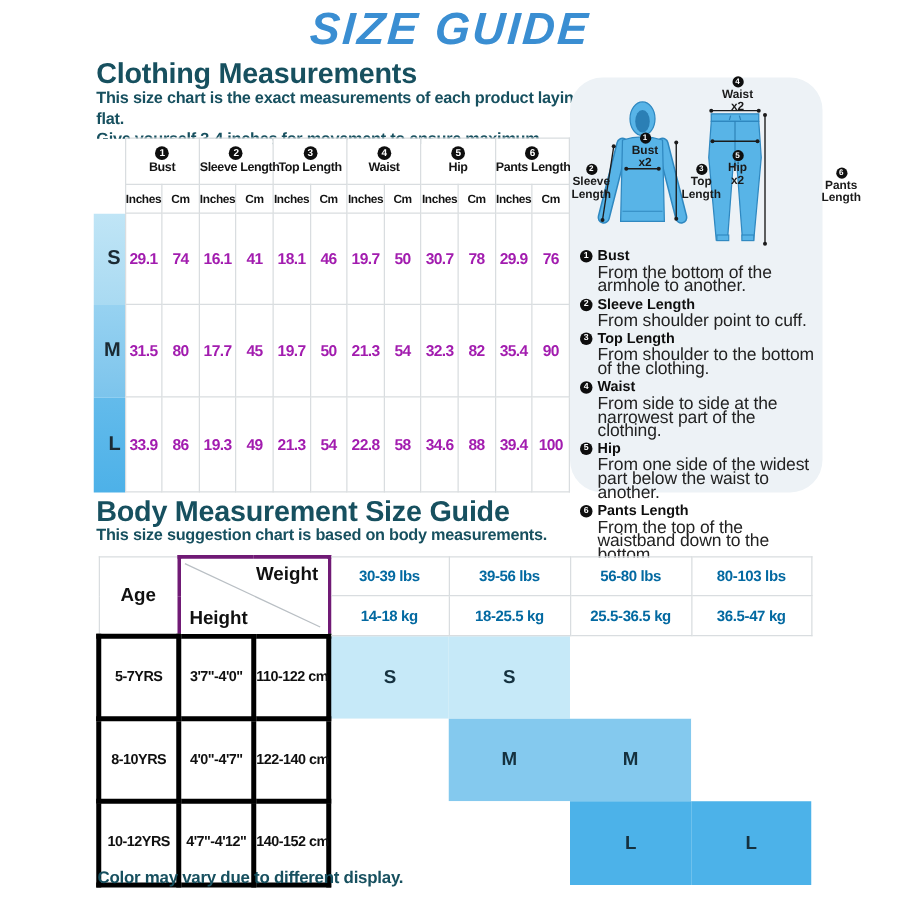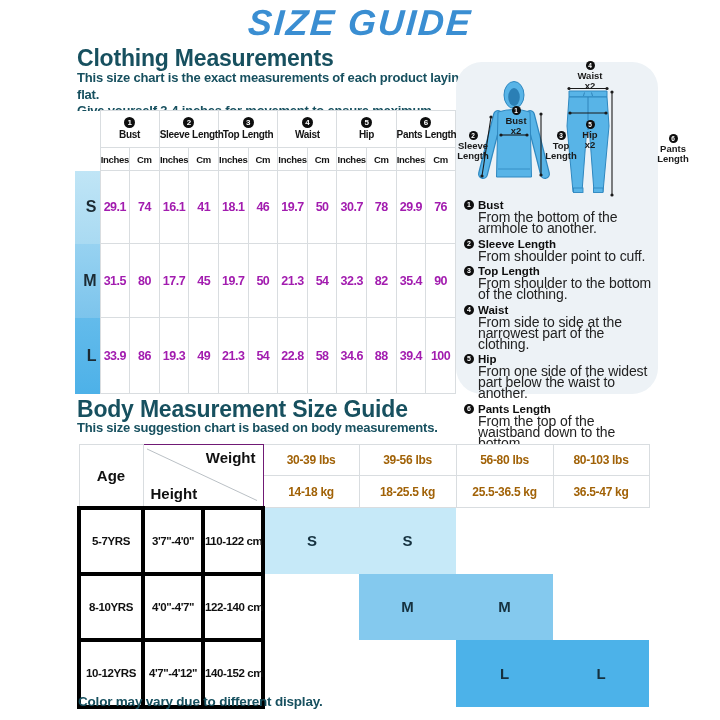--- a/index.html
+++ b/index.html
@@ -44,25 +44,25 @@
   .diagram svg { position:absolute; left:0; top:0; }
   .dlabel { position:absolute; text-align:center; font-weight:bold; color:#1a1a1a; font-size:9.5px; line-height:9.5px; }
   .dlabel .circ { width:9px; height:9px; font-size:6.5px; line-height:9px; margin-bottom:1px; }
   .defs { position:absolute; left:8px; top:137px; width:190px; }
   .def-term { display:flex; align-items:center; gap:4px; font-size:11.5px; font-weight:bold; color:#0e0e0e; line-height:12px; }
   .def-term .circ { width:10px; height:10px; font-size:7px; line-height:10px; flex:0 0 auto; }
   .def-desc { margin:1px 0 3.5px 14px; font-size:14px; color:#222; line-height:11px; letter-spacing:-0.1px; }
   
   .btable { position:absolute; left:77px; top:444px; width:570px; border-collapse:collapse; table-layout:fixed; }
   .btable td { padding:0; text-align:center; vertical-align:middle; }
-  .btable .hb { border:1px solid #d9dde0; font-size:12px; font-weight:bold; color:#a16207; background:#fff; letter-spacing:-0.3px; }
+  .btable .hb { border:1px solid #d9dde0; font-size:12px; font-weight:bold; color:#0369a1; background:#fff; letter-spacing:-0.3px; }
   .btable .h-lbs { height:30px; }
   .btable .h-kg { height:31px; }
   .btable .b-age { border:1px solid #d9dde0; font-size:15px; font-weight:bold; color:#101010; background:#fff; }
-  .btable .b-diag { border:1px solid #701a75; position:relative; background:#fff; }
+  .btable .b-diag { border:3px solid #701a75; position:relative; background:#fff; }
   .btable .b-diag svg { position:absolute; left:0; top:0; width:100%; height:100%; }
   .btable .dg-w { position:absolute; top:4px; right:7px; font-size:15px; font-weight:bold; color:#101010; }
   .btable .dg-h { position:absolute; bottom:4px; left:7px; font-size:15px; font-weight:bold; color:#101010; }
   .btable .ld { border:4px solid #000000; font-size:11.5px; font-weight:bold; color:#101010; letter-spacing:-0.4px; background:#fff; white-space:nowrap; }
   .btable .dr1 td { height:62px; }
   .btable .dr2 td { height:62px; }
   .btable .dr3 td { height:63px; }
   .btable .band { border:none; font-size:15px; font-weight:bold; color:#15313f; }
   .btable .band-s { background:#c6e9f8; }
   .btable .band-m { background:#84c9ee; }

